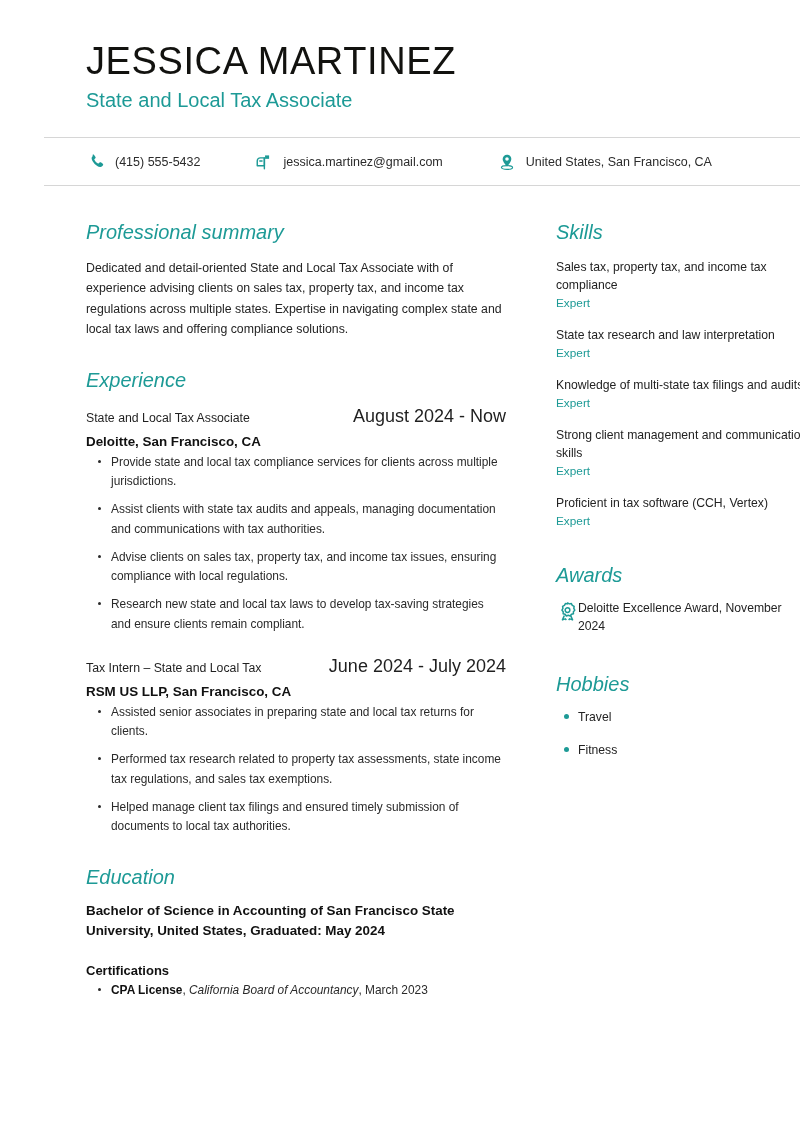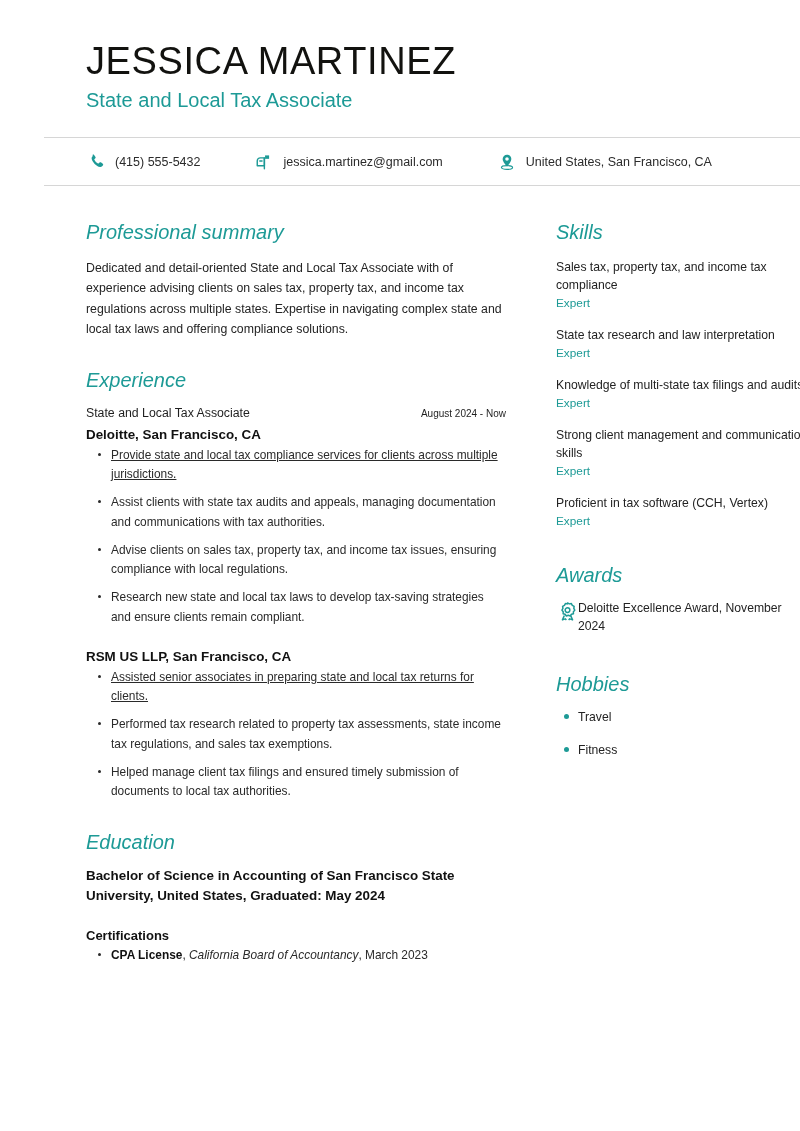--- a/index.html
+++ b/index.html
@@ -110,21 +110,21 @@
     justify-content: space-between;
     align-items: baseline;
     gap: 12px;
   }
   .job-title {
     font-size: 12.3px;
     font-weight: 400;
     color: #1f1f1f;
   }
   .job-dates {
-    font-size: 10px;
+    font-size: 18px;
     font-weight: 400;
     color: #1f1f1f;
     white-space: nowrap;
   }
   .job-company {
     font-size: 13.4px;
     font-weight: 700;
     color: #111111;
     margin-top: 7px;
     margin-bottom: 4px;
@@ -134,21 +134,21 @@
     padding-left: 25px;
     list-style: none;
   }
   ul.bullets li {
     position: relative;
     font-size: 11.9px;
     line-height: 1.62;
     color: #2a2a2a;
     margin-top: 9px;
   }
-  ul.bullets li:first-child { margin-top: 4px; text-decoration: underline; }
+  ul.bullets li:first-child { margin-top: 4px; }
   ul.bullets li::before {
     content: "";
     position: absolute;
     left: -13px;
     top: 7px;
     width: 3px;
     height: 3px;
     border-radius: 50%;
     background: #2a2a2a;
   }
@@ -320,20 +320,24 @@
           <div class="job-company">Deloitte, San Francisco, CA</div>
           <ul class="bullets">
             <li>Provide state and local tax compliance services for clients across multiple jurisdictions.</li>
             <li>Assist clients with state tax audits and appeals, managing documentation and communications with tax authorities.</li>
             <li>Advise clients on sales tax, property tax, and income tax issues, ensuring compliance with local regulations.</li>
             <li>Research new state and local tax laws to develop tax-saving strategies and ensure clients remain compliant.</li>
           </ul>
         </div>
 
         <div class="job">
+          <div class="job-head">
+            <span class="job-title">Tax Intern – State and Local Tax</span>
+            <span class="job-dates">June 2024 - July 2024</span>
+          </div>
           <div class="job-company">RSM US LLP, San Francisco, CA</div>
           <ul class="bullets">
             <li>Assisted senior associates in preparing state and local tax returns for clients.</li>
             <li>Performed tax research related to property tax assessments, state income tax regulations, and sales tax exemptions.</li>
             <li>Helped manage client tax filings and ensured timely submission of documents to local tax authorities.</li>
           </ul>
         </div>
       </div>
 
       <div class="section">

